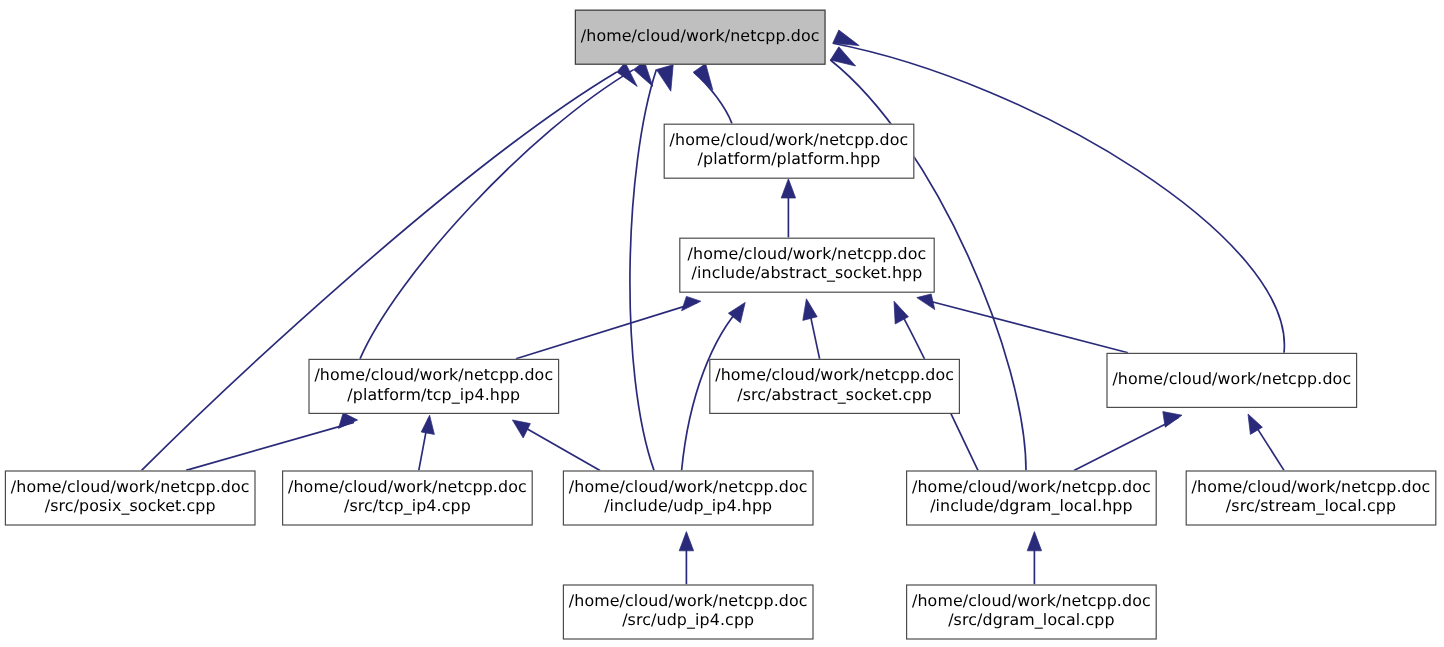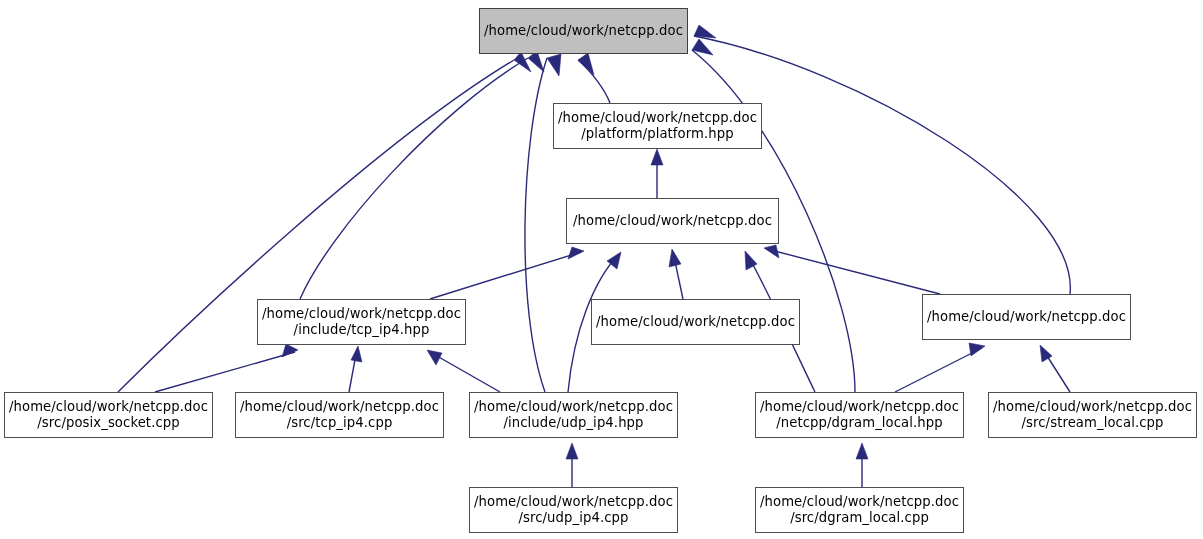--- a/index.html
+++ b/index.html
@@ -145,46 +145,48 @@
   <div id="node-layer">
       <div class="node-box highlight" style="left: 479px; top: 8px; width: 209px; height: 46px;">
         <span class="node-line">/home/cloud/work/netcpp.doc</span>
       </div>
       <div class="node-box" style="left: 553px; top: 103px; width: 209px; height: 46px;">
         <span class="node-line">/home/cloud/work/netcpp.doc</span>
         <span class="node-line">/platform/platform.hpp</span>
       </div>
       <div class="node-box" style="left: 566px; top: 198px; width: 213px; height: 46px;">
         <span class="node-line">/home/cloud/work/netcpp.doc</span>
+        <span class="node-line">/include/abstract_socket.hpp</span>
       </div>
       <div class="node-box" style="left: 257px; top: 299px; width: 209px; height: 46px;">
         <span class="node-line">/home/cloud/work/netcpp.doc</span>
-        <span class="node-line">/include/tcp_ip4.hpp</span>
+        <span class="node-line">/platform/tcp_ip4.hpp</span>
       </div>
       <div class="node-box" style="left: 591px; top: 299px; width: 209px; height: 46px;">
         <span class="node-line">/home/cloud/work/netcpp.doc</span>
+        <span class="node-line">/src/abstract_socket.cpp</span>
       </div>
       <div class="node-box" style="left: 922px; top: 294px; width: 209px; height: 46px;">
         <span class="node-line">/home/cloud/work/netcpp.doc</span>
       </div>
       <div class="node-box" style="left: 4px; top: 392px; width: 209px; height: 46px;">
         <span class="node-line">/home/cloud/work/netcpp.doc</span>
         <span class="node-line">/src/posix_socket.cpp</span>
       </div>
       <div class="node-box" style="left: 235px; top: 392px; width: 209px; height: 46px;">
         <span class="node-line">/home/cloud/work/netcpp.doc</span>
         <span class="node-line">/src/tcp_ip4.cpp</span>
       </div>
       <div class="node-box" style="left: 469px; top: 392px; width: 209px; height: 46px;">
         <span class="node-line">/home/cloud/work/netcpp.doc</span>
         <span class="node-line">/include/udp_ip4.hpp</span>
       </div>
       <div class="node-box" style="left: 755px; top: 392px; width: 209px; height: 46px;">
         <span class="node-line">/home/cloud/work/netcpp.doc</span>
-        <span class="node-line">/netcpp/dgram_local.hpp</span>
+        <span class="node-line">/include/dgram_local.hpp</span>
       </div>
       <div class="node-box" style="left: 988px; top: 392px; width: 209px; height: 46px;">
         <span class="node-line">/home/cloud/work/netcpp.doc</span>
         <span class="node-line">/src/stream_local.cpp</span>
       </div>
       <div class="node-box" style="left: 469px; top: 487px; width: 209px; height: 46px;">
         <span class="node-line">/home/cloud/work/netcpp.doc</span>
         <span class="node-line">/src/udp_ip4.cpp</span>
       </div>
       <div class="node-box" style="left: 755px; top: 487px; width: 209px; height: 46px;">

